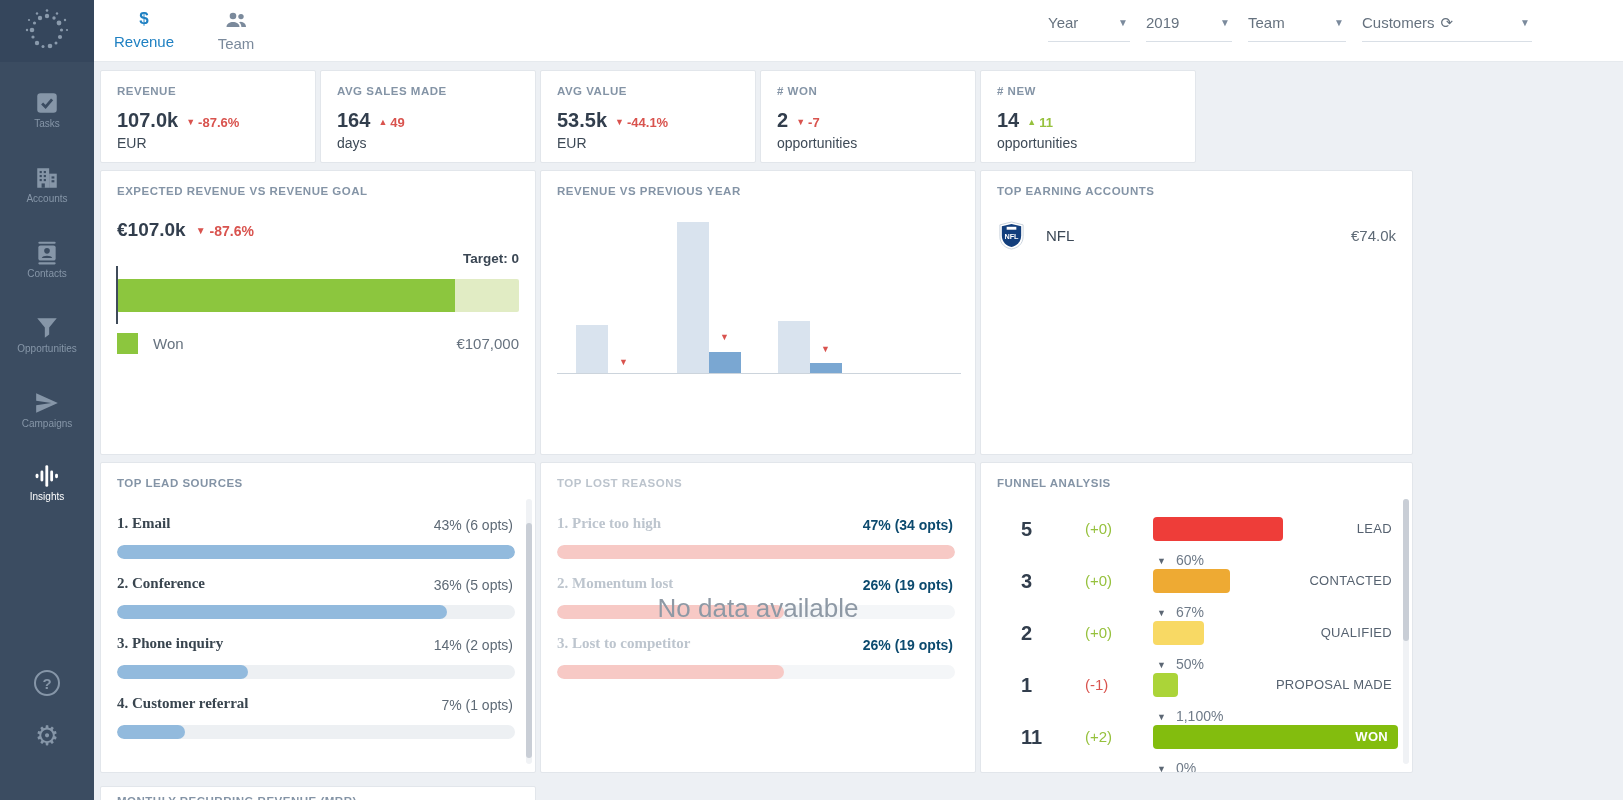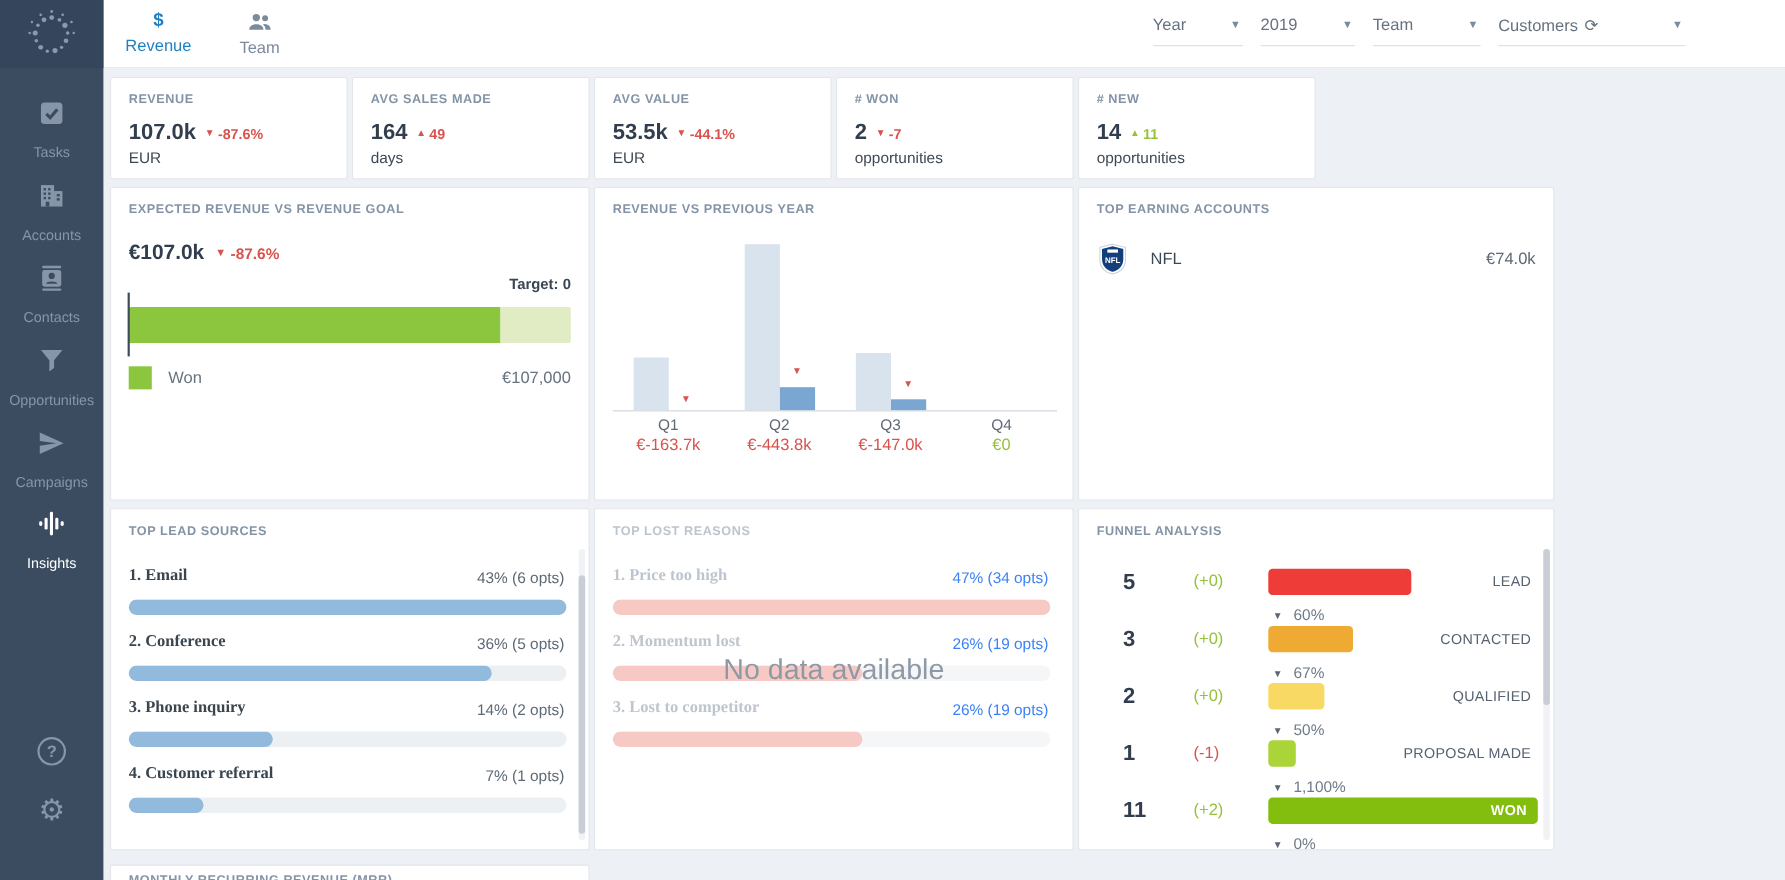--- a/index.html
+++ b/index.html
@@ -6,21 +6,21 @@
   html,body { width:1623px; height:800px; overflow:hidden; }
   body {
     font-family:"Liberation Sans","DejaVu Sans",sans-serif;
     background:#edf0f4; position:relative; color:#323e4d;
   }
   
   .sidebar { position:absolute; left:0; top:0; width:94px; height:800px; background:#3b4c61; z-index:5; }
   .logo-box { position:absolute; top:0; left:0; width:94px; height:62px; background:#35465c; display:flex; align-items:center; justify-content:center; }
   .side-item { position:absolute; width:94px; text-align:center; color:#8696a8; cursor:pointer; }
   .side-item .sicon { display:block; height:28px; }
-  .side-item .slabel { display:block; font-size:13px; margin-top:13px; }
+  .side-item .slabel { display:block; font-size:10px; margin-top:0; }
   .side-item.active { color:#ffffff; }
   .help-circle { width:26px; height:26px; border:2px solid #8696a8; border-radius:50%; color:#8696a8;
     font-size:15px; font-weight:bold; line-height:23px; text-align:center; margin:0 auto; }
   .gear-glyph { font-size:27px; color:#8696a8; line-height:28px; }
   
   .topbar { position:absolute; left:94px; top:0; width:1529px; height:62px; background:#ffffff; border-bottom:1px solid #e6eaee; }
   .tabs { position:absolute; left:18px; top:0; height:62px; display:flex; gap:28px; }
   .tab { width:64px; text-align:center; padding-top:9px; cursor:pointer; color:#7b8a9c; }
   .tab .ticon { display:block; height:22px; font-size:17px; font-weight:bold; }
   .tab .tlabel { display:block; font-size:15px; margin-top:2px; }
@@ -72,21 +72,21 @@
   .acct-name { position:absolute; left:49px; top:6px; font-size:15px; color:#3c4856; }
   .acct-val { position:absolute; right:0; top:6px; font-size:15px; color:#5d6975; }
   .vs-circle { width:28px; height:28px; border-radius:50%; background:#111111; position:relative; }
   .vs-circle i { position:absolute; left:7px; width:14px; height:1.5px; background:rgba(255,255,255,.75); }
   
   .ls-label { position:absolute; left:16px; font-size:15px; font-weight:bold; color:#39454f;font-family:Liberation Serif, serif; }
   .ls-stat { position:absolute; right:22px; font-size:14px; color:#5d6975; }
   .ls-track { position:absolute; left:16px; width:398px; height:14px; border-radius:7px; background:#edf0f3; overflow:hidden; }
   .ls-fill { height:100%; border-radius:7px; background:#92badd; }
   .lost .ls-label { color:#bdc5ce; font-weight:bold; }
-  .lost .ls-stat { color:#3b82f6; }
+  .lost .ls-stat { color:#0c4a6e;font-weight:bold; }
   .lost .ls-track { background:#f4f6f8; }
   .lost .ls-fill { background:#f7c9c5; }
   .no-data { position:absolute; left:0; right:0; top:130px; text-align:center; font-size:26px; color:#8e99a5; }
   
   .fn-num { position:absolute; left:40px; width:40px; font-size:20px; font-weight:bold; color:#323e4d; line-height:24px; }
   .fn-delta { position:absolute; left:104px; font-size:15px; line-height:24px; }
   .fn-bar { position:absolute; left:172px; height:24px; border-radius:4px; }
   .fn-stage { position:absolute; right:20px; font-size:13px; color:#566270; line-height:24px; letter-spacing:.3px; }
   .fn-stage-in { position:absolute; right:10px; top:0; font-size:13px; font-weight:bold; color:#ffffff; line-height:24px; letter-spacing:.3px; }
   .fn-conv { position:absolute; left:176px; height:18px; }
@@ -329,38 +329,20 @@
     </div>
     <div class="rvp-col">
       <div class="rvp-pair">
         <div class="bar-prev" style="height: 0px;"></div>
         <div class="bar-cur" style="height: 0px;"></div>
 
       </div>
     </div>
   </div>
   <div class="rvp-axis"></div>
-  <div class="rvp-labels">
-    <div class="rvp-lab">
-        <div class="rvp-q">Q1</div>
-        <div class="rvp-diff red">€-163.7k</div>
-      </div>
-    <div class="rvp-lab">
-        <div class="rvp-q">Q2</div>
-        <div class="rvp-diff red">€-443.8k</div>
-      </div>
-    <div class="rvp-lab">
-        <div class="rvp-q">Q3</div>
-        <div class="rvp-diff red">€-147.0k</div>
-      </div>
-    <div class="rvp-lab">
-        <div class="rvp-q">Q4</div>
-        <div class="rvp-diff green">€0</div>
-      </div>
-  </div>
 </div>
 
 <div class="panel" style="left:980px;top:170px;width:433px;height:285px">
   <div class="ptitle">TOP EARNING ACCOUNTS</div>
   <div class="acct-row" style="top:50px">
     <div class="acct-logo">
       <svg width="29" height="29" viewBox="0 0 28 30">
           <path d="M14 1L26 4v12c0 8-6 12-12 13C8 28 2 24 2 16V4z" fill="#ffffff" stroke="#c9d2dc" stroke-width="1"></path>
           <path d="M14 3l10 2.5V15c0 7-5 10.8-10 12C9 25.8 4 22 4 15V5.5z" fill="#123e7c"></path>
           <rect x="9" y="6" width="10" height="3" fill="#ffffff"></rect>

